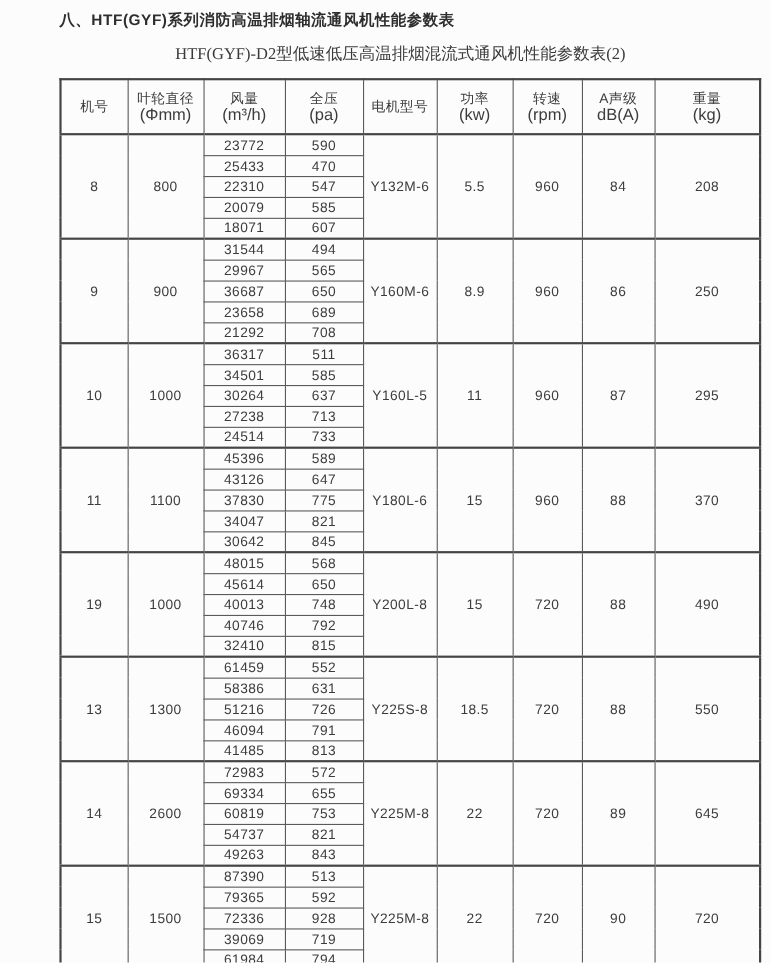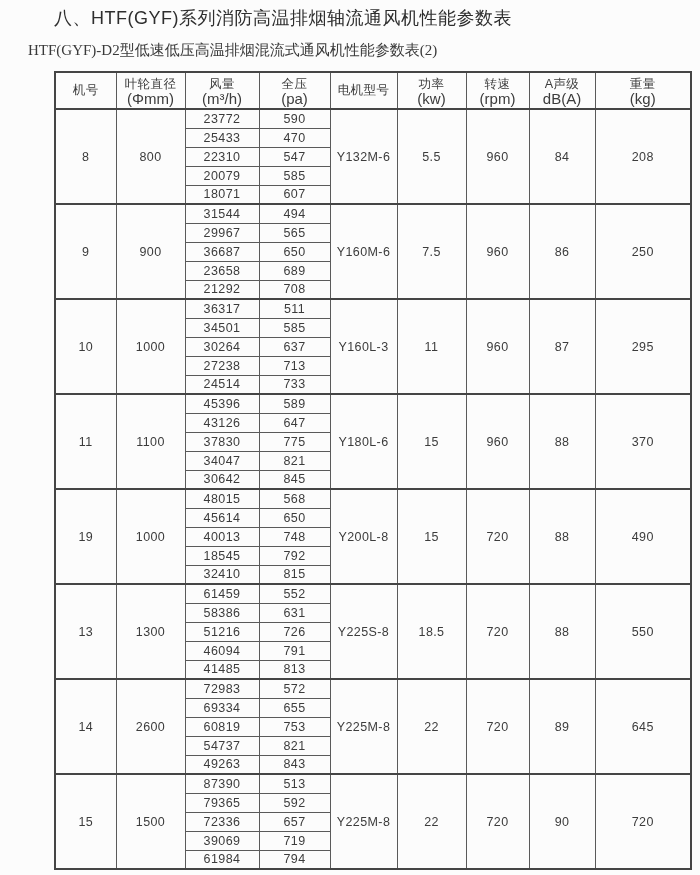--- a/index.html
+++ b/index.html
@@ -10,30 +10,30 @@
   body {
     width: 700px;
     height: 875px;
     overflow: hidden;
     color: #333;
     font-family: "Liberation Sans", "DejaVu Sans", sans-serif;
     -webkit-font-smoothing: antialiased;
   }
   .page-title {
     margin: 7px 0 0 54px;
-    font-size: 18px;
-    font-weight: normal;
+    font-size: 14px;
+    font-weight: bold;
     letter-spacing: 0.5px;
     color: #2e2e2e;
     line-height: 22px;
   }
   .page-subtitle {
     margin-top: 12px;
     padding-left: 28px;
-    text-align: left;
+    text-align: center;
     font-size: 15px;
     font-weight: normal;
     color: #3a3a3a;
     line-height: 18px;
     font-family: "Liberation Serif", "DejaVu Serif", serif;
   }
   table.spec-table {
     margin: 12px 0 0 54px;
     width: 636px;
     border-collapse: collapse;
@@ -45,21 +45,21 @@
     border: 1px solid #5a5a5a;
     text-align: center;
     vertical-align: middle;
     padding: 0;
     font-size: 12.5px;
     color: #3c3c3c;
     letter-spacing: 0.4px;
     overflow: hidden;
     white-space: nowrap;
   }
-  .spec-table thead tr { height: 37px; }
+  .spec-table thead tr { height: 50px; }
   .spec-table tbody tr { height: 19px; }
   .spec-table thead th {
     font-weight: normal;
     font-size: 12.5px;
     border-bottom: 2px solid #454545;
     line-height: 15px;
   }
   .spec-table thead th .hdr-sub {
     font-size: 15px;
     letter-spacing: 0;
@@ -154,21 +154,21 @@
       <tr>
         <td class="sub-sep">18071</td>
         <td class="sub-sep">607</td>
       </tr>
       <tr class="group-start">
         <td rowspan="5">9</td>
         <td rowspan="5">900</td>
         <td>31544</td>
         <td>494</td>
         <td rowspan="5">Y160M-6</td>
-        <td rowspan="5">7.5</td>
+        <td rowspan="5">8.9</td>
         <td rowspan="5">960</td>
         <td rowspan="5">86</td>
         <td rowspan="5">250</td>
       </tr>
       <tr>
         <td class="sub-sep">29967</td>
         <td class="sub-sep">565</td>
       </tr>
       <tr>
         <td class="sub-sep">36687</td>
@@ -180,21 +180,21 @@
       </tr>
       <tr>
         <td class="sub-sep">21292</td>
         <td class="sub-sep">708</td>
       </tr>
       <tr class="group-start">
         <td rowspan="5">10</td>
         <td rowspan="5">1000</td>
         <td>36317</td>
         <td>511</td>
-        <td rowspan="5">Y160L-3</td>
+        <td rowspan="5">Y160L-5</td>
         <td rowspan="5">11</td>
         <td rowspan="5">960</td>
         <td rowspan="5">87</td>
         <td rowspan="5">295</td>
       </tr>
       <tr>
         <td class="sub-sep">34501</td>
         <td class="sub-sep">585</td>
       </tr>
       <tr>
@@ -249,21 +249,21 @@
       </tr>
       <tr>
         <td class="sub-sep">45614</td>
         <td class="sub-sep">650</td>
       </tr>
       <tr>
         <td class="sub-sep">40013</td>
         <td class="sub-sep">748</td>
       </tr>
       <tr>
-        <td class="sub-sep">18545</td>
+        <td class="sub-sep">40746</td>
         <td class="sub-sep">792</td>
       </tr>
       <tr>
         <td class="sub-sep">32410</td>
         <td class="sub-sep">815</td>
       </tr>
       <tr class="group-start">
         <td rowspan="5">13</td>
         <td rowspan="5">1300</td>
         <td>61459</td>
@@ -327,21 +327,21 @@
         <td rowspan="5">720</td>
         <td rowspan="5">90</td>
         <td rowspan="5">720</td>
       </tr>
       <tr>
         <td class="sub-sep">79365</td>
         <td class="sub-sep">592</td>
       </tr>
       <tr>
         <td class="sub-sep">72336</td>
-        <td class="sub-sep">657</td>
+        <td class="sub-sep">928</td>
       </tr>
       <tr>
         <td class="sub-sep">39069</td>
         <td class="sub-sep">719</td>
       </tr>
       <tr>
         <td class="sub-sep">61984</td>
         <td class="sub-sep">794</td>
       </tr>
     </tbody>

